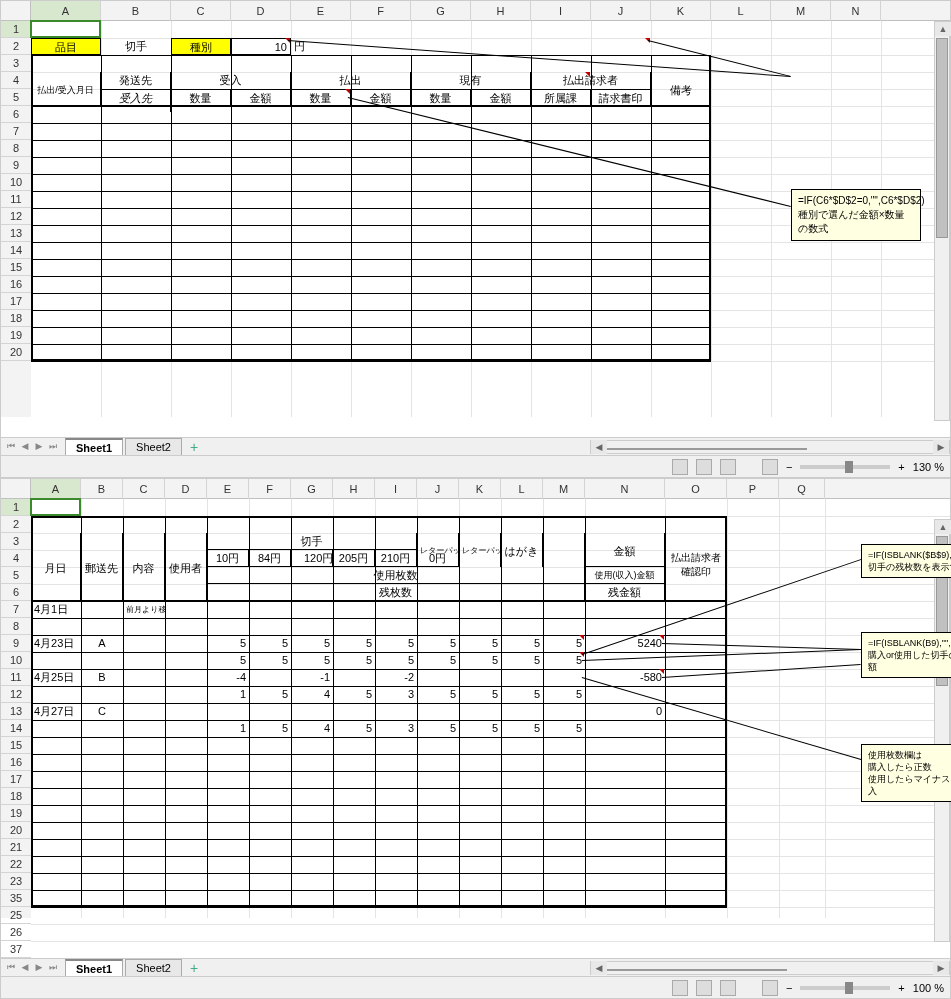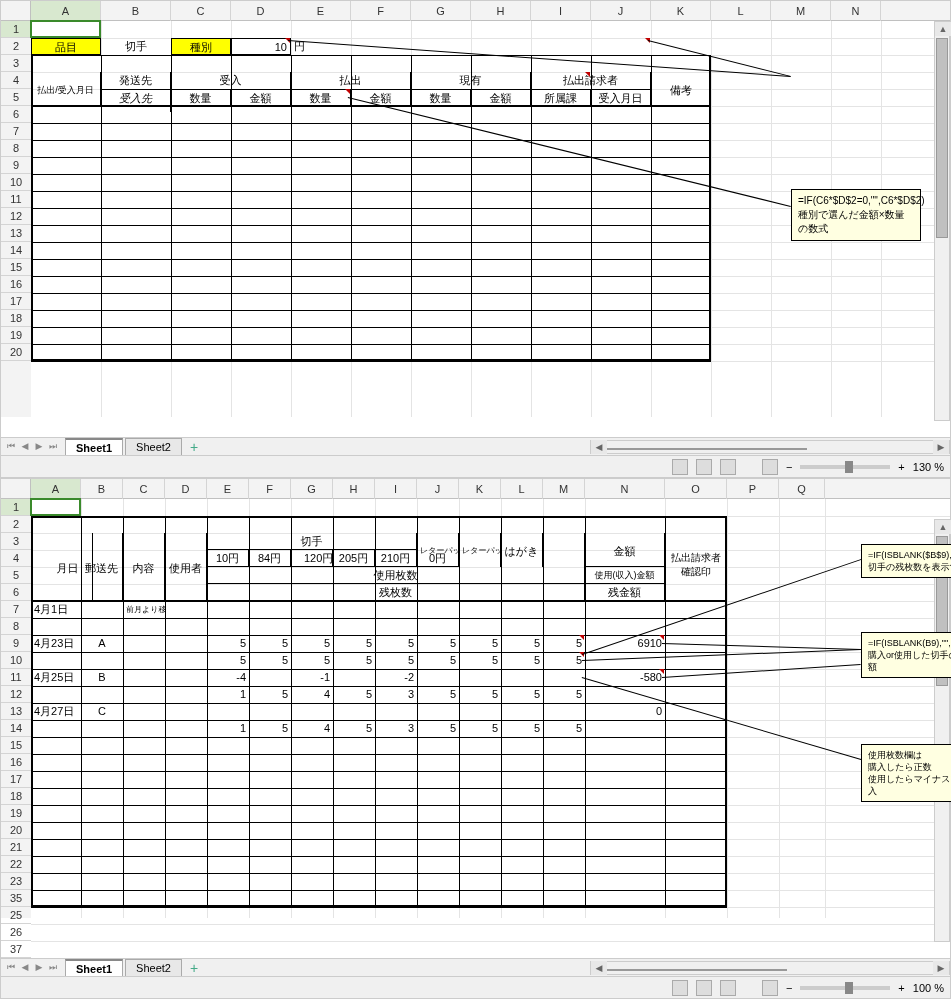--- a/index.html
+++ b/index.html
@@ -139,21 +139,21 @@
         <div class="cell c" style="left: 140px; top: 68px; width: 60px; height: 17px; border-top: 1px solid rgb(0, 0, 0); border-right: 1px solid rgb(0, 0, 0);">数量</div>
         <div class="cell c" style="left: 200px; top: 68px; width: 60px; height: 17px; border-top: 1px solid rgb(0, 0, 0); border-right: 1px solid rgb(0, 0, 0);">金額</div>
         <div class="cell c" style="left: 260px; top: 51px; width: 120px; height: 17px; border-right: 1px solid rgb(0, 0, 0);">払出</div>
         <div class="cell c" style="left: 260px; top: 68px; width: 60px; height: 17px; border-top: 1px solid rgb(0, 0, 0); border-right: 1px solid rgb(0, 0, 0);">数量</div>
         <div class="cell c" style="left: 320px; top: 68px; width: 60px; height: 17px; border-top: 1px solid rgb(0, 0, 0); border-right: 1px solid rgb(0, 0, 0);">金額</div>
         <div class="cell c" style="left: 380px; top: 51px; width: 120px; height: 17px; border-right: 1px solid rgb(0, 0, 0);">現有</div>
         <div class="cell c" style="left: 380px; top: 68px; width: 60px; height: 17px; border-top: 1px solid rgb(0, 0, 0); border-right: 1px solid rgb(0, 0, 0);">数量</div>
         <div class="cell c" style="left: 440px; top: 68px; width: 60px; height: 17px; border-top: 1px solid rgb(0, 0, 0); border-right: 1px solid rgb(0, 0, 0);">金額</div>
         <div class="cell c" style="left: 500px; top: 51px; width: 120px; height: 17px; border-right: 1px solid rgb(0, 0, 0);">払出請求者</div>
         <div class="cell c" style="left: 500px; top: 68px; width: 60px; height: 17px; border-top: 1px solid rgb(0, 0, 0); border-right: 1px solid rgb(0, 0, 0);">所属課</div>
-        <div class="cell c" style="left: 560px; top: 68px; width: 60px; height: 17px; border-top: 1px solid rgb(0, 0, 0); border-right: 1px solid rgb(0, 0, 0);">受入月日</div>
+        <div class="cell c" style="left: 560px; top: 68px; width: 60px; height: 17px; border-top: 1px solid rgb(0, 0, 0); border-right: 1px solid rgb(0, 0, 0);">請求書印</div>
         <div class="cell c" style="left: 620px; top: 51px; width: 60px; line-height: 34px; height: 34px;">備考</div>
         <div style="position: absolute; left: 0px; top: 84px; width: 680px; height: 2px; background: rgb(0, 0, 0);"></div>
         <div style="position: absolute; left: 70px; top: 34px; width: 1px; height: 306px; background: rgb(0, 0, 0);"></div>
         <div style="position: absolute; left: 140px; top: 34px; width: 1px; height: 306px; background: rgb(0, 0, 0);"></div>
         <div style="position: absolute; left: 200px; top: 34px; width: 1px; height: 306px; background: rgb(0, 0, 0);"></div>
         <div style="position: absolute; left: 260px; top: 34px; width: 1px; height: 306px; background: rgb(0, 0, 0);"></div>
         <div style="position: absolute; left: 320px; top: 34px; width: 1px; height: 306px; background: rgb(0, 0, 0);"></div>
         <div style="position: absolute; left: 380px; top: 34px; width: 1px; height: 306px; background: rgb(0, 0, 0);"></div>
         <div style="position: absolute; left: 440px; top: 34px; width: 1px; height: 306px; background: rgb(0, 0, 0);"></div>
         <div style="position: absolute; left: 500px; top: 34px; width: 1px; height: 306px; background: rgb(0, 0, 0);"></div>
@@ -379,21 +379,21 @@
         <div style="position: absolute; top: 340px; left: 0px; right: 0px; height: 1px; background: rgb(228, 228, 228);"></div>
         <div style="position: absolute; top: 357px; left: 0px; right: 0px; height: 1px; background: rgb(228, 228, 228);"></div>
         <div style="position: absolute; top: 374px; left: 0px; right: 0px; height: 1px; background: rgb(228, 228, 228);"></div>
         <div style="position: absolute; top: 391px; left: 0px; right: 0px; height: 1px; background: rgb(228, 228, 228);"></div>
         <div style="position: absolute; top: 408px; left: 0px; right: 0px; height: 1px; background: rgb(228, 228, 228);"></div>
         <div style="position: absolute; top: 425px; left: 0px; right: 0px; height: 1px; background: rgb(228, 228, 228);"></div>
         <div style="position: absolute; top: 442px; left: 0px; right: 0px; height: 1px; background: rgb(228, 228, 228);"></div>
         <div style="position: absolute; top: 459px; left: 0px; right: 0px; height: 1px; background: rgb(228, 228, 228);"></div>
         <div class="selcell" style="left: -1px; top: -1px; width: 51px; height: 18px;"></div>
         <div style="position: absolute; left: 0px; top: 17px; width: 696px; height: 391px; border: 2px solid rgb(0, 0, 0);"></div>
-        <div class="cell c" style="left: 12px; top: 34px; width: 50px; line-height: 68px; height: 68px; border-right: 1px solid rgb(0, 0, 0);">月日</div>
+        <div class="cell c" style="left: 0px; top: 34px; width: 50px; line-height: 68px; height: 68px; border-right: 1px solid rgb(0, 0, 0);">月日</div>
         <div class="cell c" style="left: 50px; top: 34px; width: 42px; line-height: 68px; height: 68px; border-right: 1px solid rgb(0, 0, 0);">郵送先</div>
         <div class="cell c" style="left: 92px; top: 34px; width: 42px; line-height: 68px; height: 68px; border-right: 1px solid rgb(0, 0, 0);">内容</div>
         <div class="cell c" style="left: 134px; top: 34px; width: 42px; line-height: 68px; height: 68px; border-right: 1px solid rgb(0, 0, 0);">使用者</div>
         <div class="cell c" style="left: 176px; top: 34px; width: 210px; height: 17px; border-bottom: 1px solid rgb(0, 0, 0); border-right: 1px solid rgb(0, 0, 0);">切手</div>
         <div class="cell c" style="left: 386px; top: 34px; width: 42px; font-size: 8px; height: 34px; line-height: 34px; border-right: 1px solid rgb(0, 0, 0);">レターパック370</div>
         <div class="cell c" style="left: 428px; top: 34px; width: 42px; font-size: 8px; height: 34px; line-height: 34px; border-right: 1px solid rgb(0, 0, 0);">レターパック520</div>
         <div class="cell c" style="left: 470px; top: 34px; width: 42px; height: 34px; line-height: 34px; border-right: 1px solid rgb(0, 0, 0);">はがき</div>
         <div class="cell c" style="left: 512px; top: 34px; width: 42px; height: 34px; border-right: 1px solid rgb(0, 0, 0);"></div>
         <div class="cell c" style="left: 176px; top: 51px; width: 42px; height: 17px; border-right: 1px solid rgb(0, 0, 0); border-bottom: 1px solid rgb(0, 0, 0);">10円</div>
         <div class="cell c" style="left: 218px; top: 51px; width: 42px; height: 17px; border-right: 1px solid rgb(0, 0, 0); border-bottom: 1px solid rgb(0, 0, 0);">84円</div>
@@ -447,21 +447,21 @@
         <div class="cell c" style="left: 50px; top: 136px; width: 42px; height: 17px;">A</div>
         <div class="cell r" style="left: 176px; top: 136px; width: 42px; height: 17px;">5</div>
         <div class="cell r" style="left: 218px; top: 136px; width: 42px; height: 17px;">5</div>
         <div class="cell r" style="left: 260px; top: 136px; width: 42px; height: 17px;">5</div>
         <div class="cell r" style="left: 302px; top: 136px; width: 42px; height: 17px;">5</div>
         <div class="cell r" style="left: 344px; top: 136px; width: 42px; height: 17px;">5</div>
         <div class="cell r" style="left: 386px; top: 136px; width: 42px; height: 17px;">5</div>
         <div class="cell r" style="left: 428px; top: 136px; width: 42px; height: 17px;">5</div>
         <div class="cell r" style="left: 470px; top: 136px; width: 42px; height: 17px;">5</div>
         <div class="cell r" style="left: 512px; top: 136px; width: 42px; height: 17px;">5</div>
-        <div class="cell r" style="left: 554px; top: 136px; width: 80px; height: 17px;">6910</div>
+        <div class="cell r" style="left: 554px; top: 136px; width: 80px; height: 17px;">5240</div>
         <div class="cell r" style="left: 176px; top: 153px; width: 42px; height: 17px;">5</div>
         <div class="cell r" style="left: 218px; top: 153px; width: 42px; height: 17px;">5</div>
         <div class="cell r" style="left: 260px; top: 153px; width: 42px; height: 17px;">5</div>
         <div class="cell r" style="left: 302px; top: 153px; width: 42px; height: 17px;">5</div>
         <div class="cell r" style="left: 344px; top: 153px; width: 42px; height: 17px;">5</div>
         <div class="cell r" style="left: 386px; top: 153px; width: 42px; height: 17px;">5</div>
         <div class="cell r" style="left: 428px; top: 153px; width: 42px; height: 17px;">5</div>
         <div class="cell r" style="left: 470px; top: 153px; width: 42px; height: 17px;">5</div>
         <div class="cell r" style="left: 512px; top: 153px; width: 42px; height: 17px;">5</div>
         <div class="cell " style="left: 0px; top: 170px; width: 50px; height: 17px;">4月25日</div>

